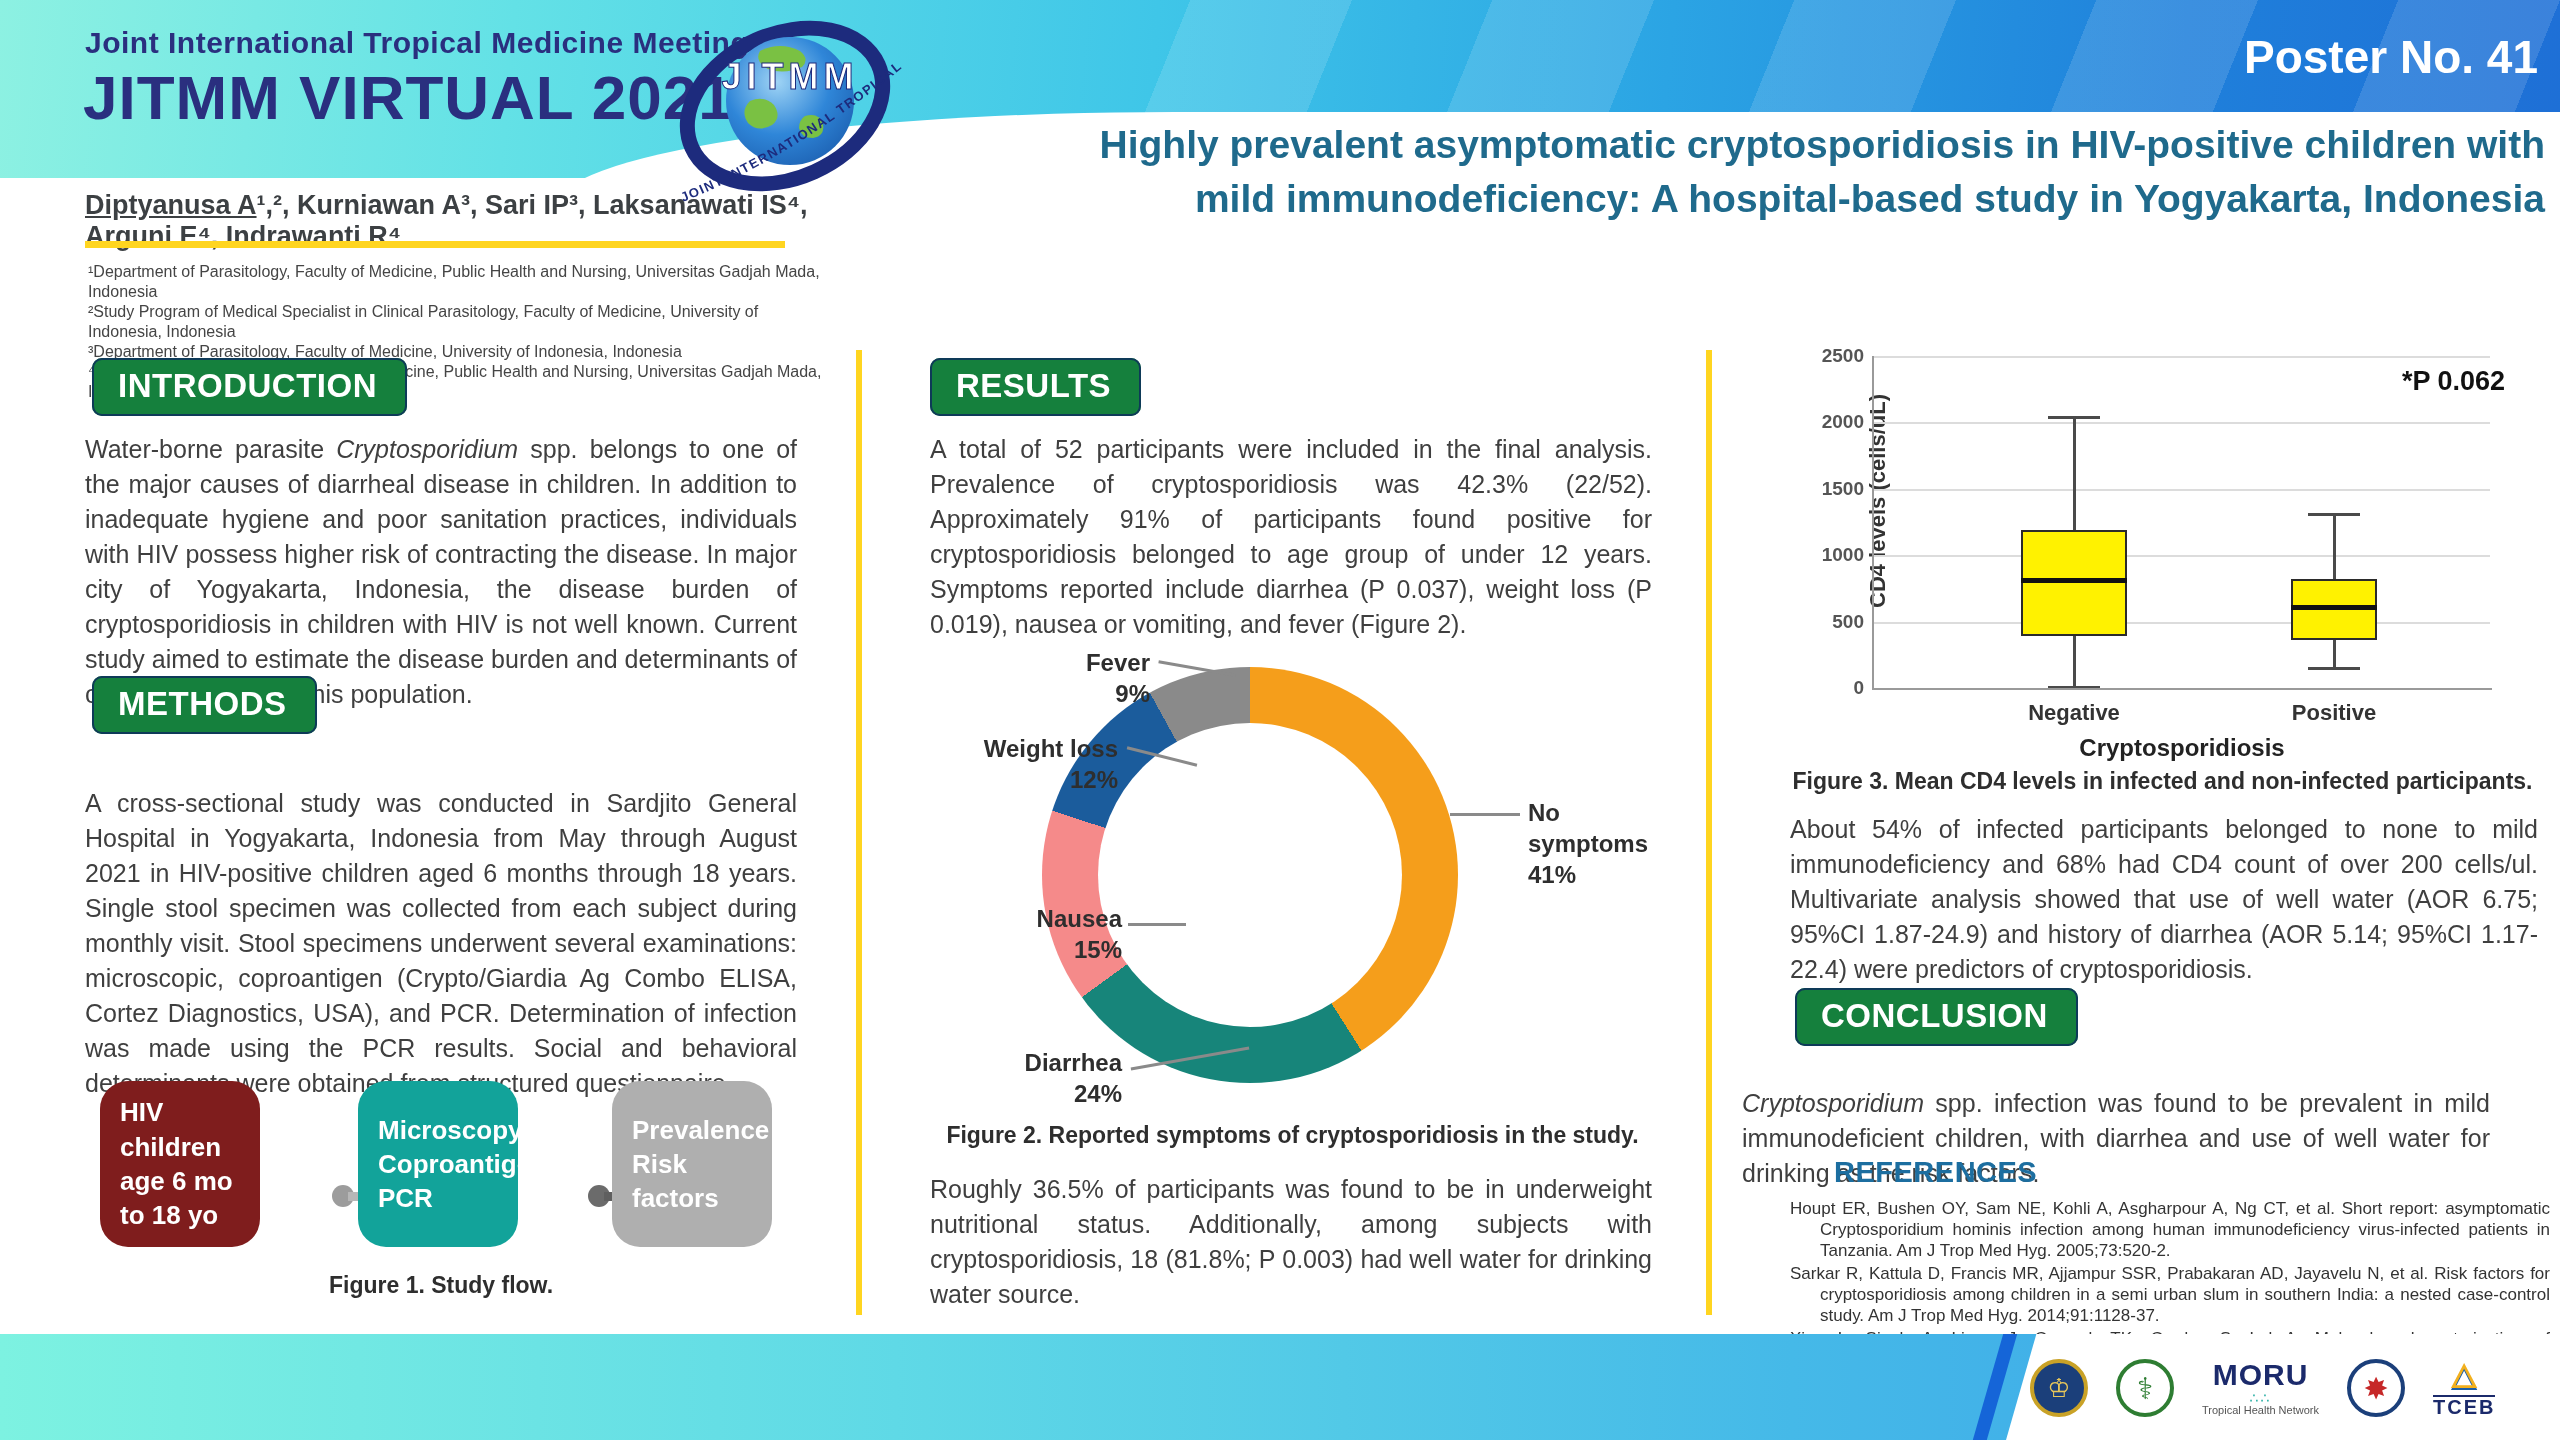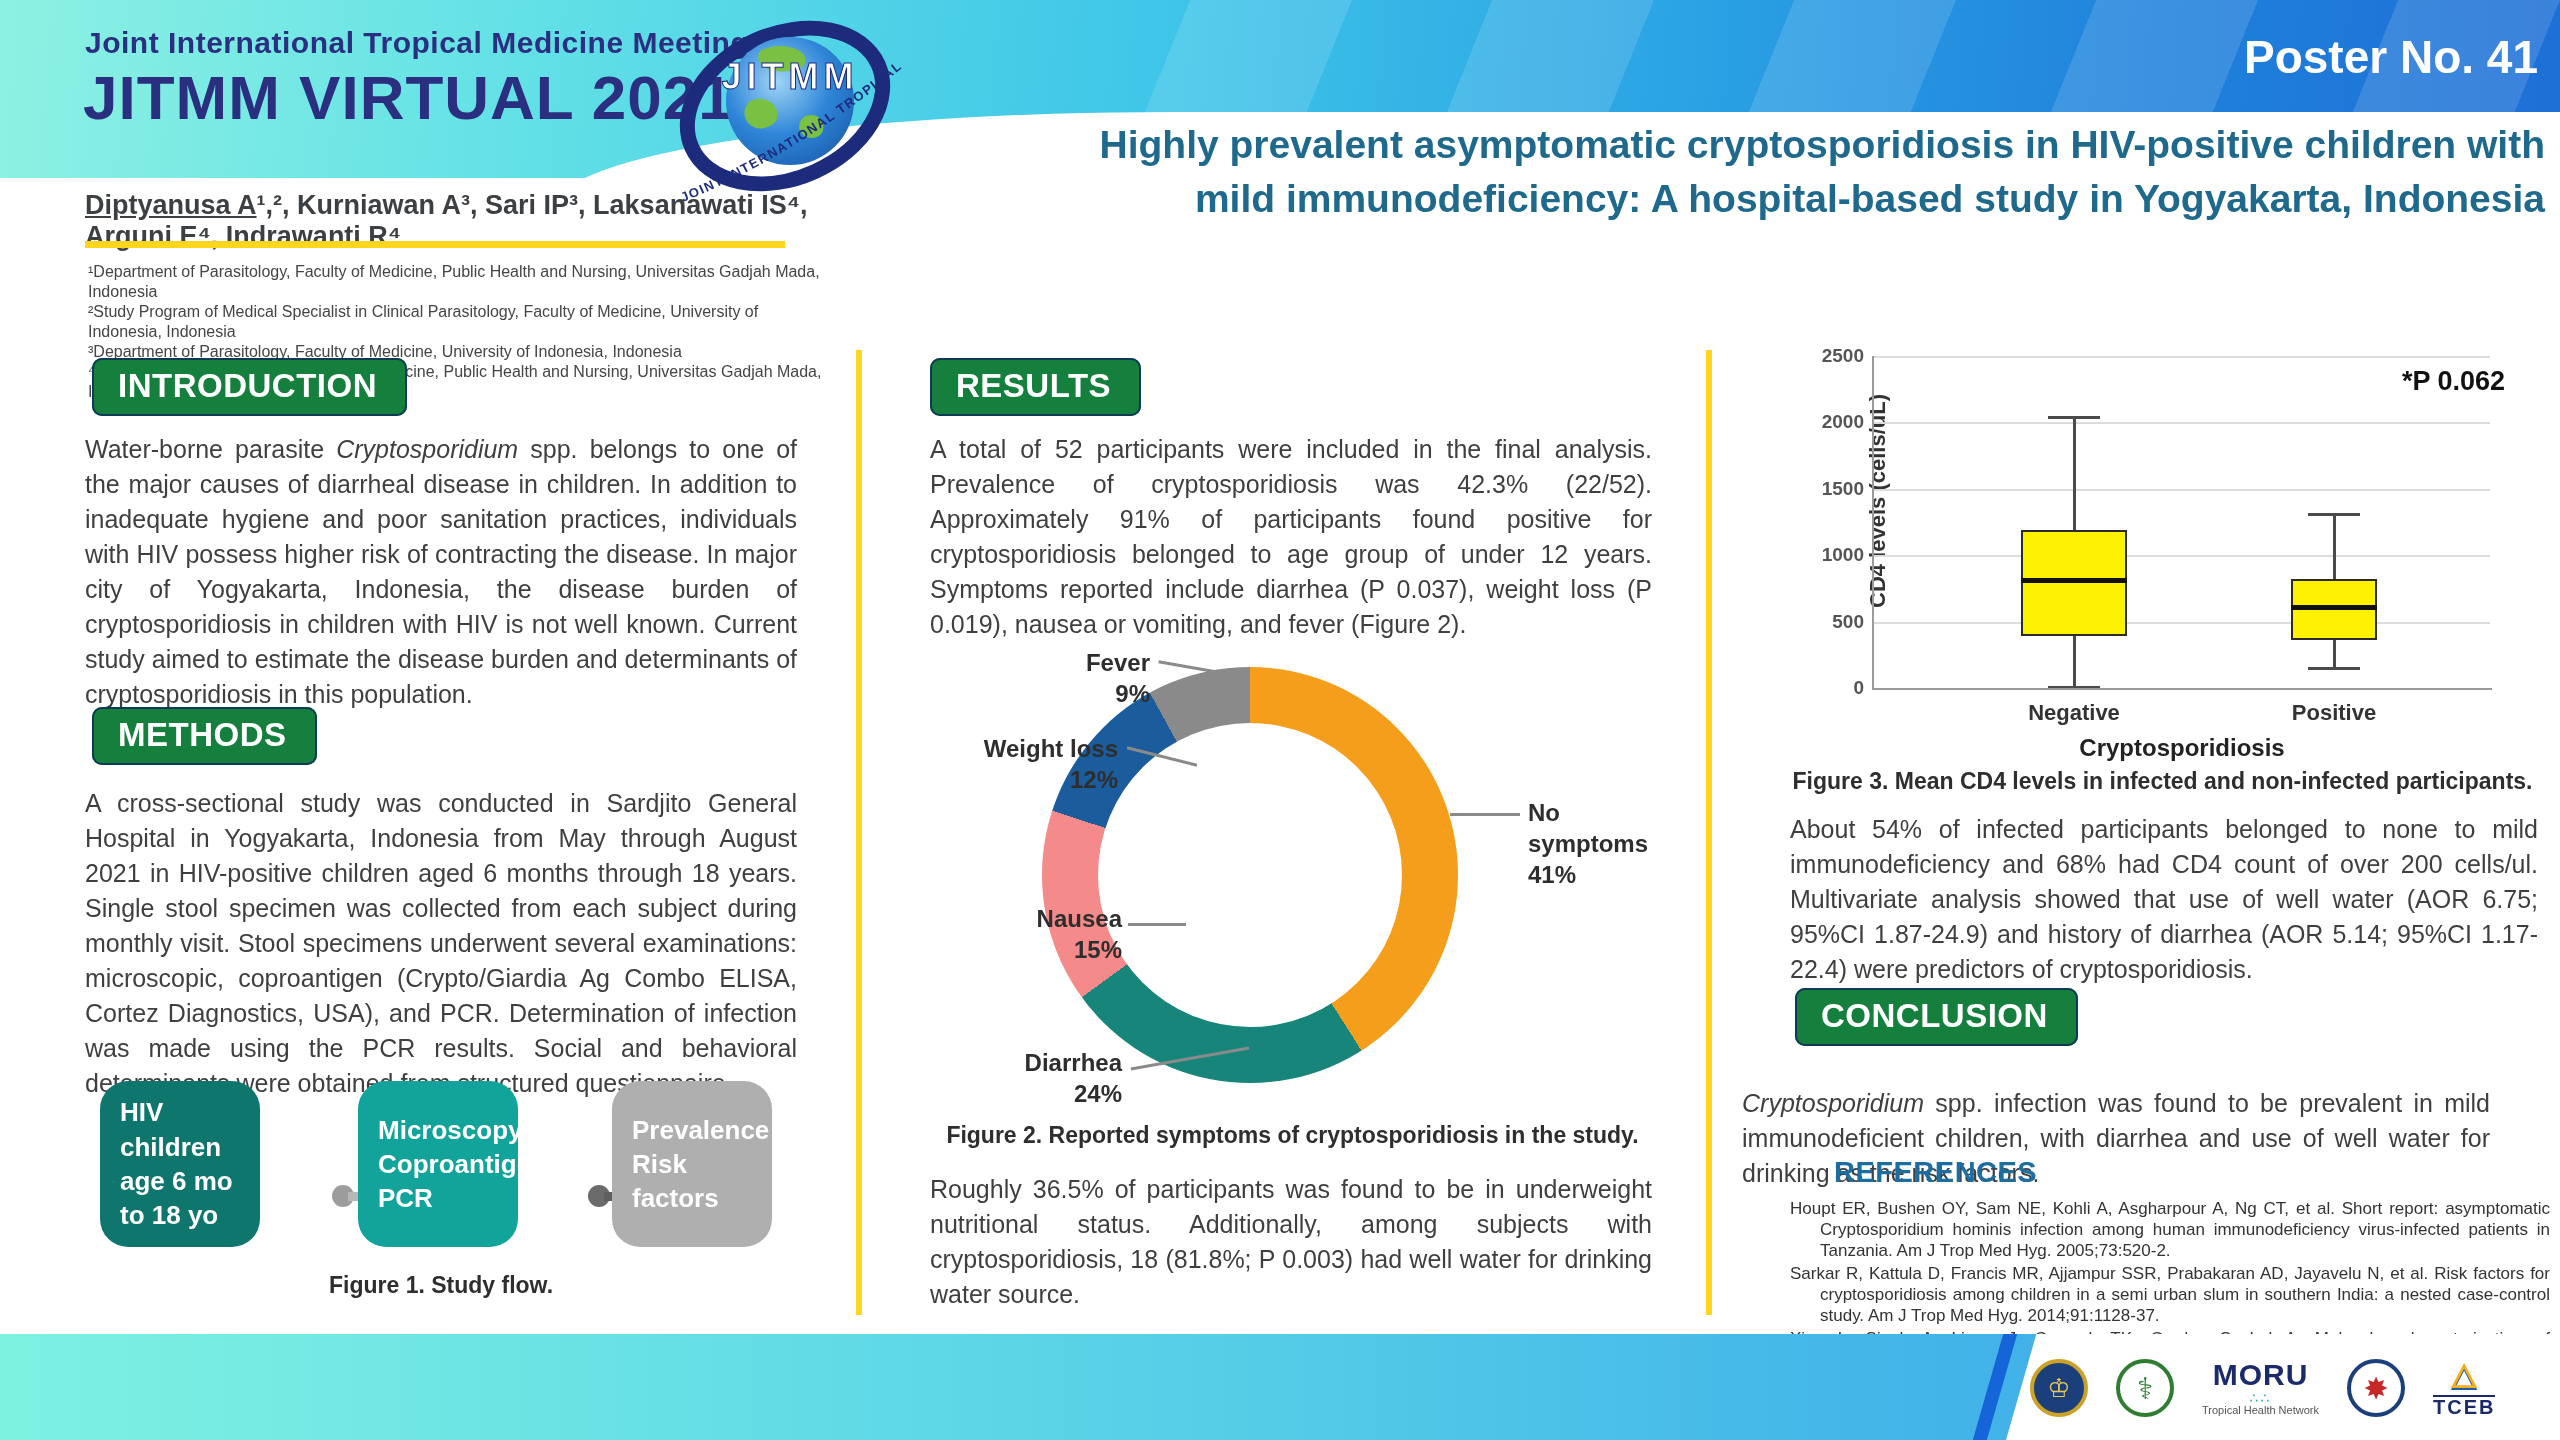--- a/index.html
+++ b/index.html
@@ -32,21 +32,21 @@
     font-size:33px; font-weight:bold; padding:9px 30px 11px 26px; border-radius:10px; letter-spacing:0.5px;
     box-shadow:0 0 0 2px #0e3a58 inset; }
   .body-text { position:absolute; font-size:25px; color:#3F3F3F; line-height:35px; text-align:justify; }
   .fig-caption { position:absolute; text-align:center; font-size:23px; font-weight:600; color:#2E2E2E; }
   .col-divider { position:absolute; top:350px; width:6px; height:965px; background:#FFD520; }
 
   
   .flow { position:absolute; left:85px; top:1081px; width:712px; height:170px; }
   .flow-box { position:absolute; width:160px; height:166px; border-radius:28px; color:#ffffff;
     font-size:26px; font-weight:bold; line-height:1.32; white-space:pre-line; display:flex; align-items:center; padding-left:20px; }
-  .flow-box.b1 { left:15px; background:#0f766e; }
+  .flow-box.b1 { left:15px; background:#7f1d1d; }
   .flow-box.b2 { left:273px; background:#12A39A; }
   .flow-box.b3 { left:527px; background:#AFAFAF; }
   .flow-arrow { position:absolute; top:104px; height:22px; }
   .flow-arrow .dash { position:absolute; left:16px; top:7px; height:9px; }
   .flow-arrow .dot { position:absolute; left:0; top:0; width:22px; height:22px; border-radius:50%; }
   .flow-arrow .tri { position:absolute; right:0; top:-3px; width:0; height:0;
     border-top:14px solid transparent; border-bottom:14px solid transparent; }
   .arrow-light { left:247px; width:118px; }
   .arrow-light .dash { width:78px; background:repeating-linear-gradient(90deg,#B7B7B7 0 13px,transparent 13px 25px); }
   .arrow-light .dot { background:#9C9C9C; }
@@ -159,21 +159,21 @@
     <div>³Department of Parasitology, Faculty of Medicine, University of Indonesia, Indonesia</div>
     <div>⁴Department of Child Health, Faculty of Medicine, Public Health and Nursing, Universitas Gadjah Mada, Indonesia</div>
   </div>
 
   <div class="col-divider" style="left:856px;"></div>
   <div class="col-divider" style="left:1706px;"></div>
 
   <div class="section-header" style="left:92px; top:358px;">INTRODUCTION</div>
   <div class="body-text" style="left:85px; top:432px; width:712px;"><span>Water-borne parasite </span><i>Cryptosporidium</i><span> spp. belongs to one of the major causes of diarrheal disease in children. In addition to inadequate hygiene and poor sanitation practices, individuals with HIV possess higher risk of contracting the disease. In major city of Yogyakarta, Indonesia, the disease burden of cryptosporidiosis in children with HIV is not well known. Current study aimed to estimate the disease burden and determinants of cryptosporidiosis in this population.</span></div>
 
-  <div class="section-header" style="left:92px; top:707px;">METHODS</div>
+  <div class="section-header" style="left:92px; top:676px;">METHODS</div>
   <div class="body-text" style="left:85px; top:786px; width:712px;">A cross-sectional study was conducted in Sardjito General Hospital in Yogyakarta, Indonesia from May through August 2021 in HIV-positive children aged 6 months through 18 years. Single stool specimen was collected from each subject during monthly visit. Stool specimens underwent several examinations: microscopic, coproantigen (Crypto/Giardia Ag Combo ELISA, Cortez Diagnostics, USA), and PCR. Determination of infection was made using the PCR results. Social and behavioral determinants were obtained from structured questionnaire.</div>
 
   <div class="flow">
     <div class="flow-box b1">HIV children
 age 6 mo
 to 18 yo</div>
     <div class="flow-arrow arrow-light">
         <span class="dot"></span>
         <span class="dash"></span>
         <span class="tri"></span>

